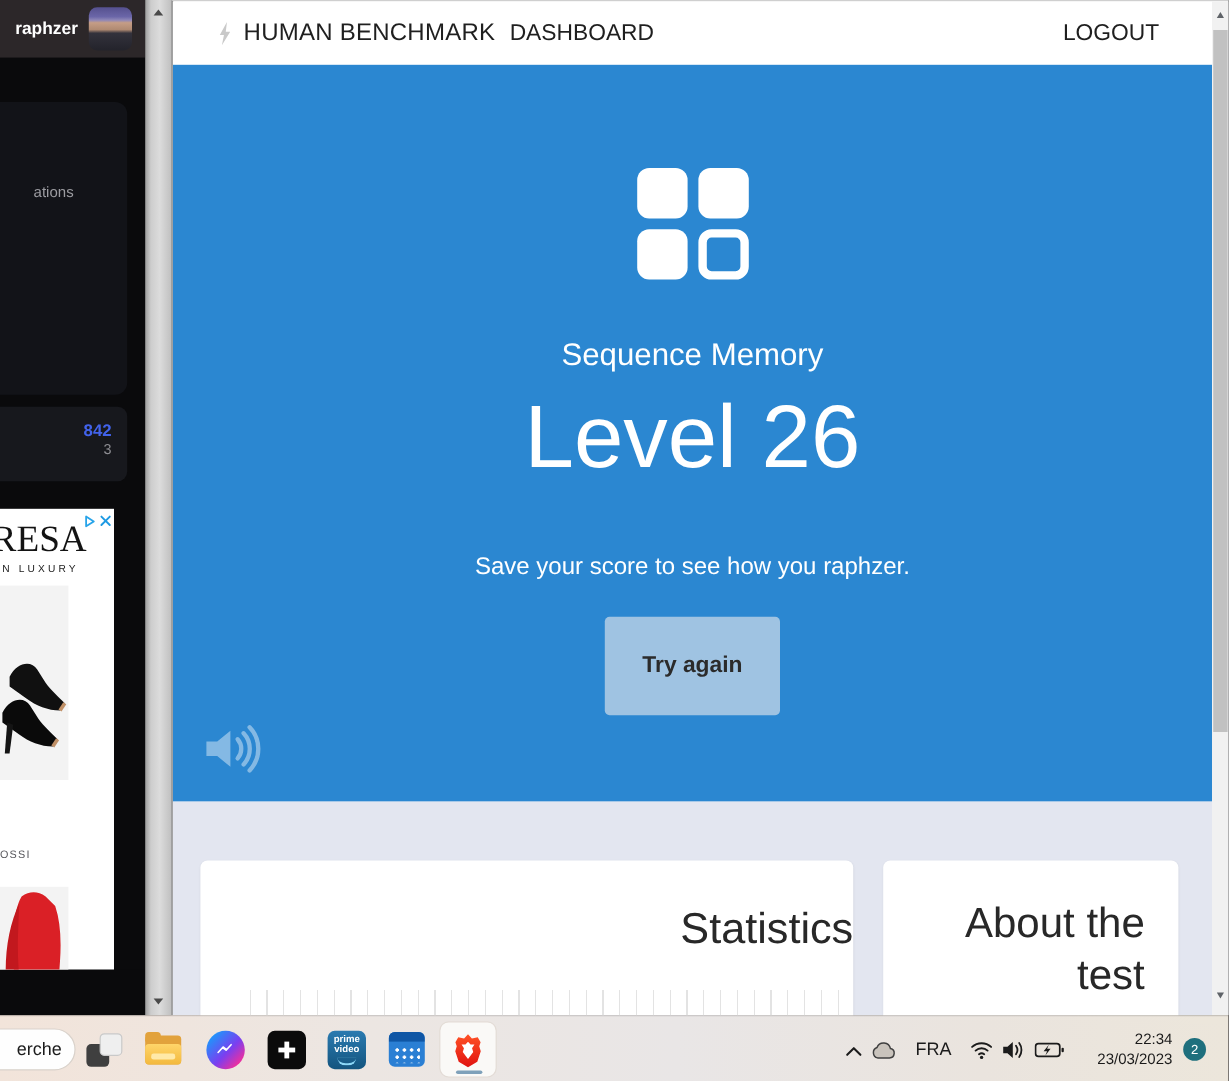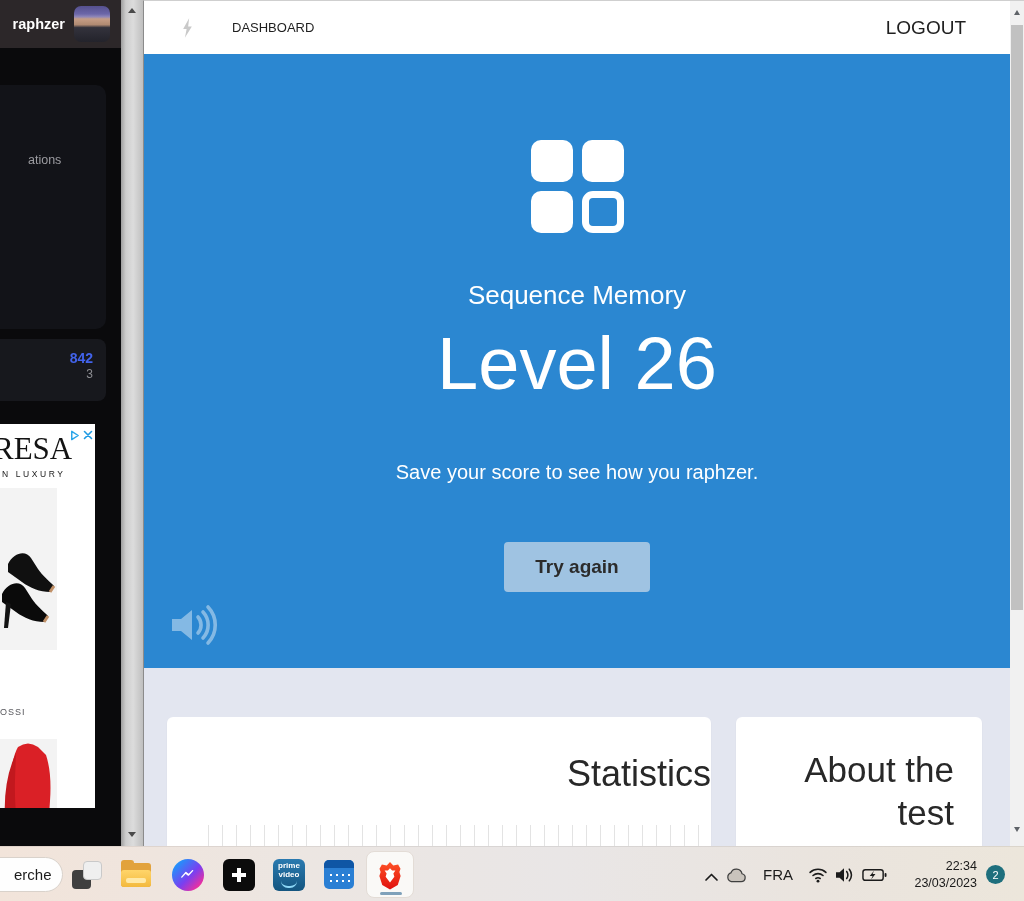--- a/index.html
+++ b/index.html
@@ -39,36 +39,36 @@
           border-top:5px solid #4a4a4a;margin:0 auto;}
   .lscroll .a-up{position:absolute;top:8px;left:0;right:0;}
   .lscroll .a-down{position:absolute;bottom:9px;left:0;right:0;}
 
   
   .mwin{position:absolute;left:143px;top:0;width:881px;height:846px;background:#fff;
         border-left:1px solid #8b8b8b;border-top:1px solid #cfcfcf;box-sizing:border-box;overflow:hidden;}
   .mhead{height:53px;display:flex;align-items:center;padding:0 44px 0 37px;color:#1f1f1f;width:866px;box-sizing:border-box;}
   .mhead .bolt{margin-right:9px;display:flex;}
   .mhead .brand{font-size:20px;letter-spacing:.2px;}
-  .mhead .dash{margin-left:29px;font-size:13px;}
+  .mhead .dash{margin-left:12px;font-size:19px;}
   .mhead .logout{margin-left:auto;font-size:19px;}
 
   .hero{position:relative;width:866px;height:614px;background:#2b87d1;color:#fff;text-align:center;overflow:hidden;}
   .logo{padding-top:86px;display:flex;justify-content:center;}
   .lg{display:grid;grid-template-columns:42px 42px;grid-template-rows:42px 42px;gap:9px;}
   .lg .sq{background:#fff;border-radius:10px;}
   .lg .outline{background:transparent;border:7px solid #fff;border-radius:11px;box-sizing:border-box;}
   .seq{margin-top:47px;font-size:26px;}
   .level{margin-top:16px;font-size:74px;line-height:1;}
   .prompt{margin-top:60px;font-size:20px;}
   .btns{margin-top:30px;display:flex;justify-content:center;gap:11px;}
   .btn{border:none;border-radius:4px;font-size:19px;font-weight:700;color:#2b2b2b;
        font-family:"Liberation Sans",sans-serif;cursor:pointer;}
   .btn.save{background:#ffd254;padding:14px 37px;}
-  .btn.try{background:#9fc3e2;padding:14px 31px;margin-top:28px;}
+  .btn.try{background:#9fc3e2;padding:30px 31px;}
   .sound{position:absolute;left:24px;bottom:17px;opacity:.42;}
 
   .lower{position:relative;width:866px;height:179px;background:#e3e6f0;}
   .card{position:absolute;top:49px;background:#fff;border-radius:6px;color:#262626;
         box-shadow:0 1px 2px rgba(0,0,0,.05);}
   .card.stats{left:23px;width:544px;height:220px;}
   .card.about{left:592px;width:246px;height:220px;}
   .card h2{font-weight:400;color:#282828;text-align:right;}
   .stats h2{margin:36px 0 0 36px;font-size:36px;}
   .about h2{margin:32px 28px 0 34px;font-size:35px;line-height:1.22;}
@@ -184,20 +184,21 @@
       </div>
   </div>
 
   <div class="mwin">
     <div class="mhead">
       <span class="bolt">
         <svg width="13" height="20" viewBox="0 0 12 18">
             <path d="M7.5 0 2 10h3.2L3.6 18 10 7.5H6.6L7.5 0z" fill="#c9c9c9"></path>
           </svg>
       </span>
+      <span class="brand">HUMAN BENCHMARK</span>
       <span class="dash">DASHBOARD</span>
       <span class="logout">LOGOUT</span>
     </div>
 
     <div class="hero">
       <div class="logo">
         <div class="lg">
           <div class="sq"></div>
             <div class="sq"></div>
             <div class="sq"></div>

